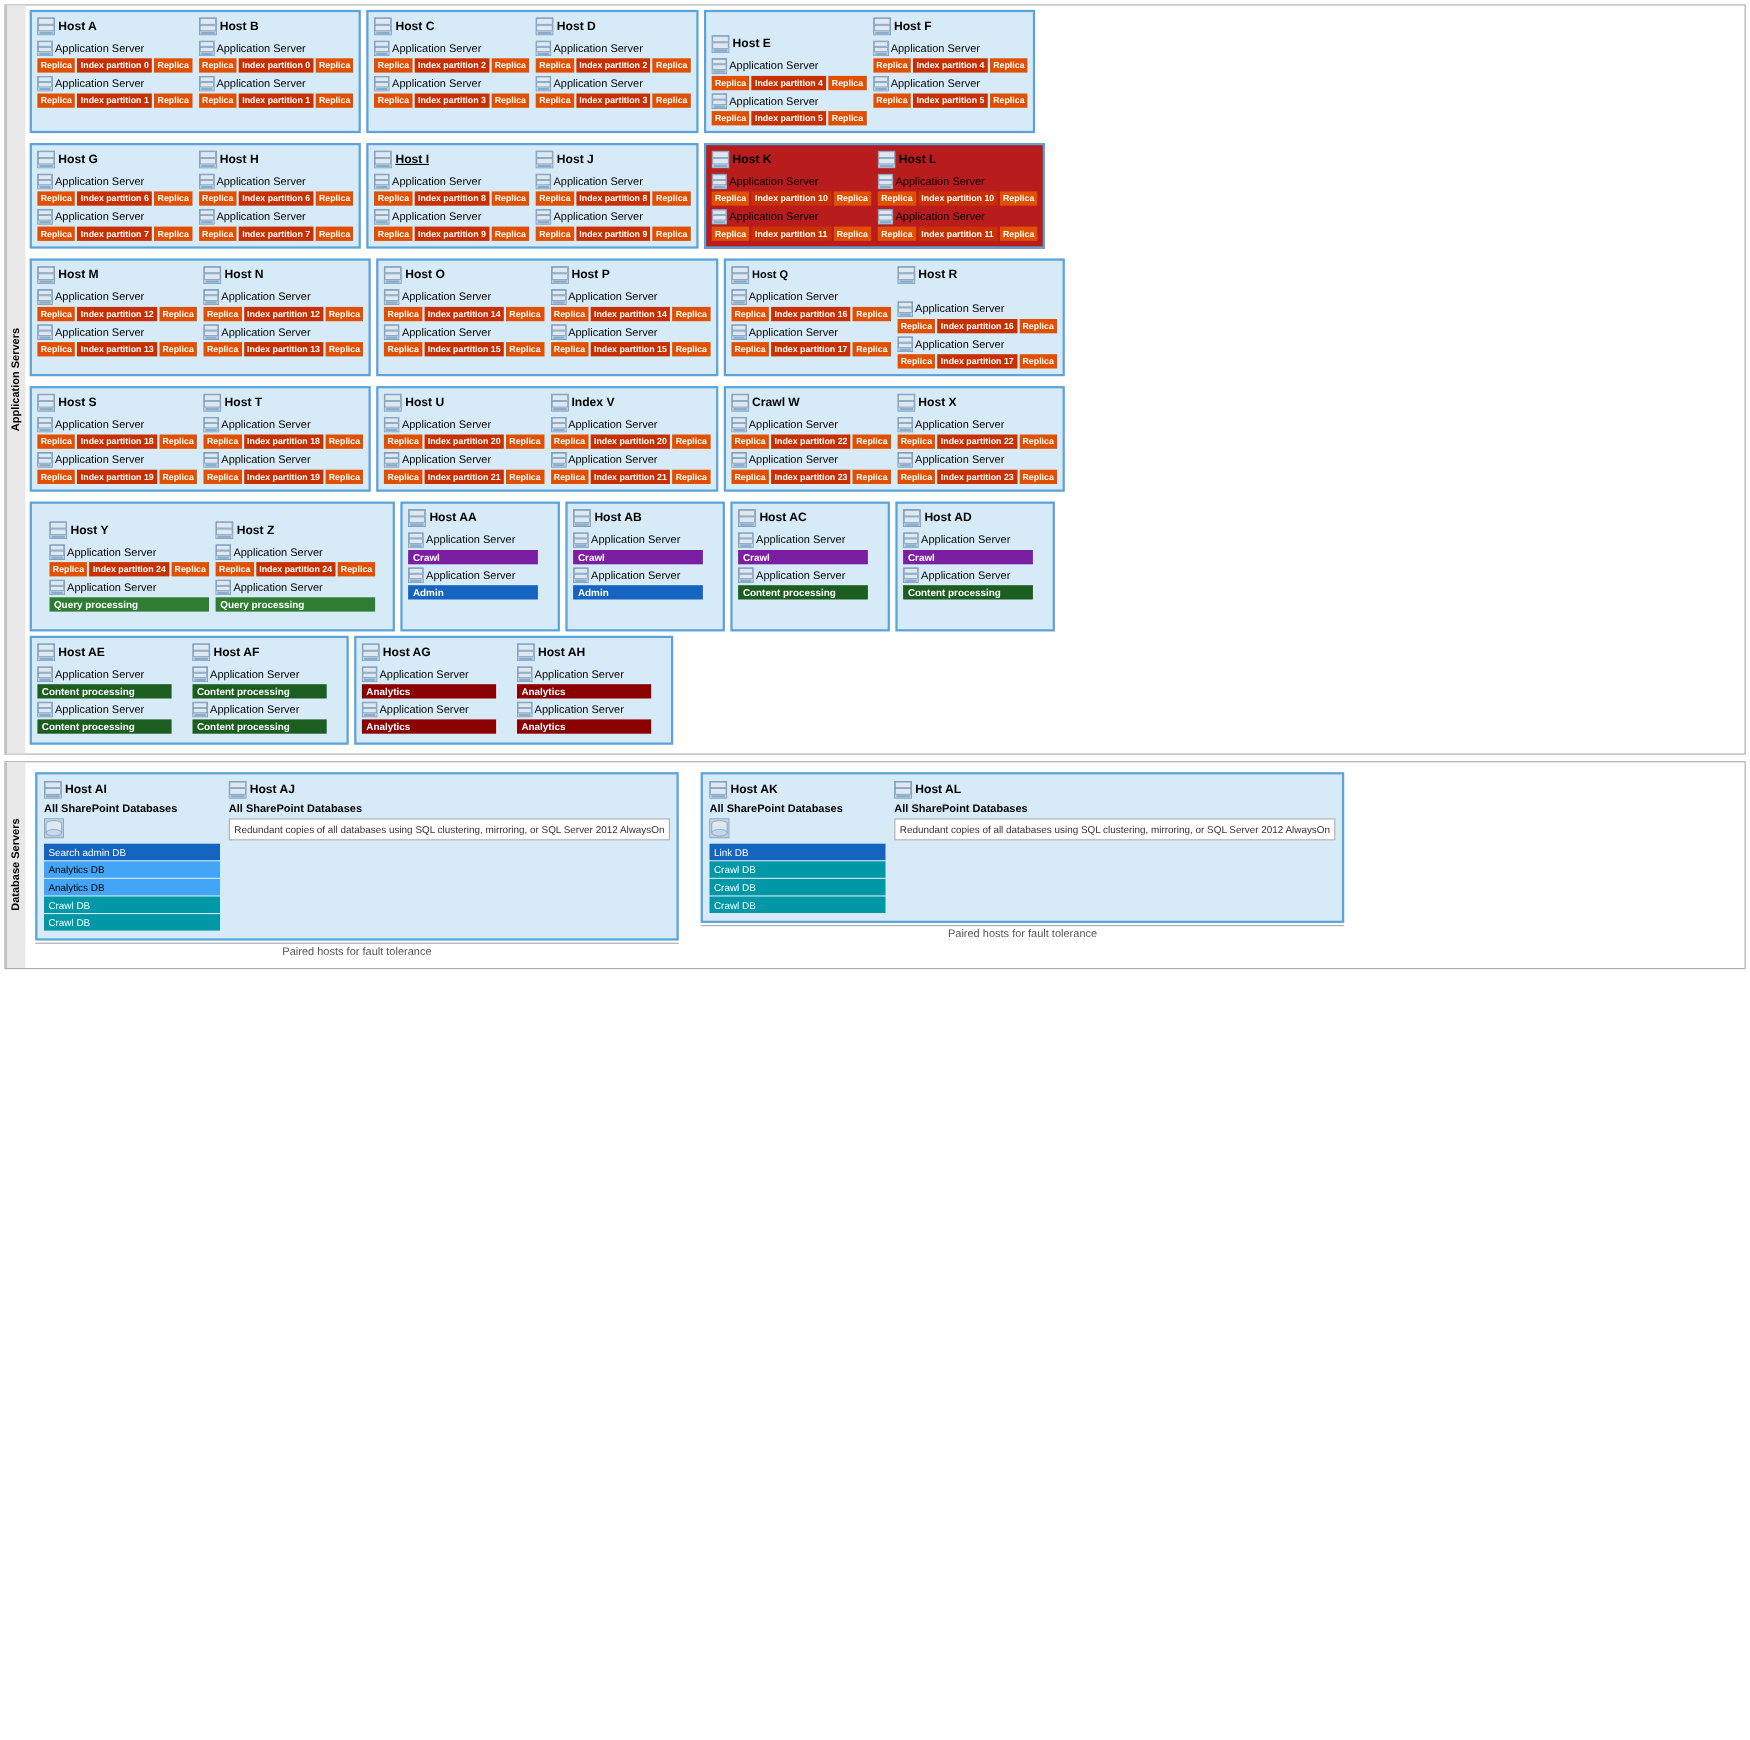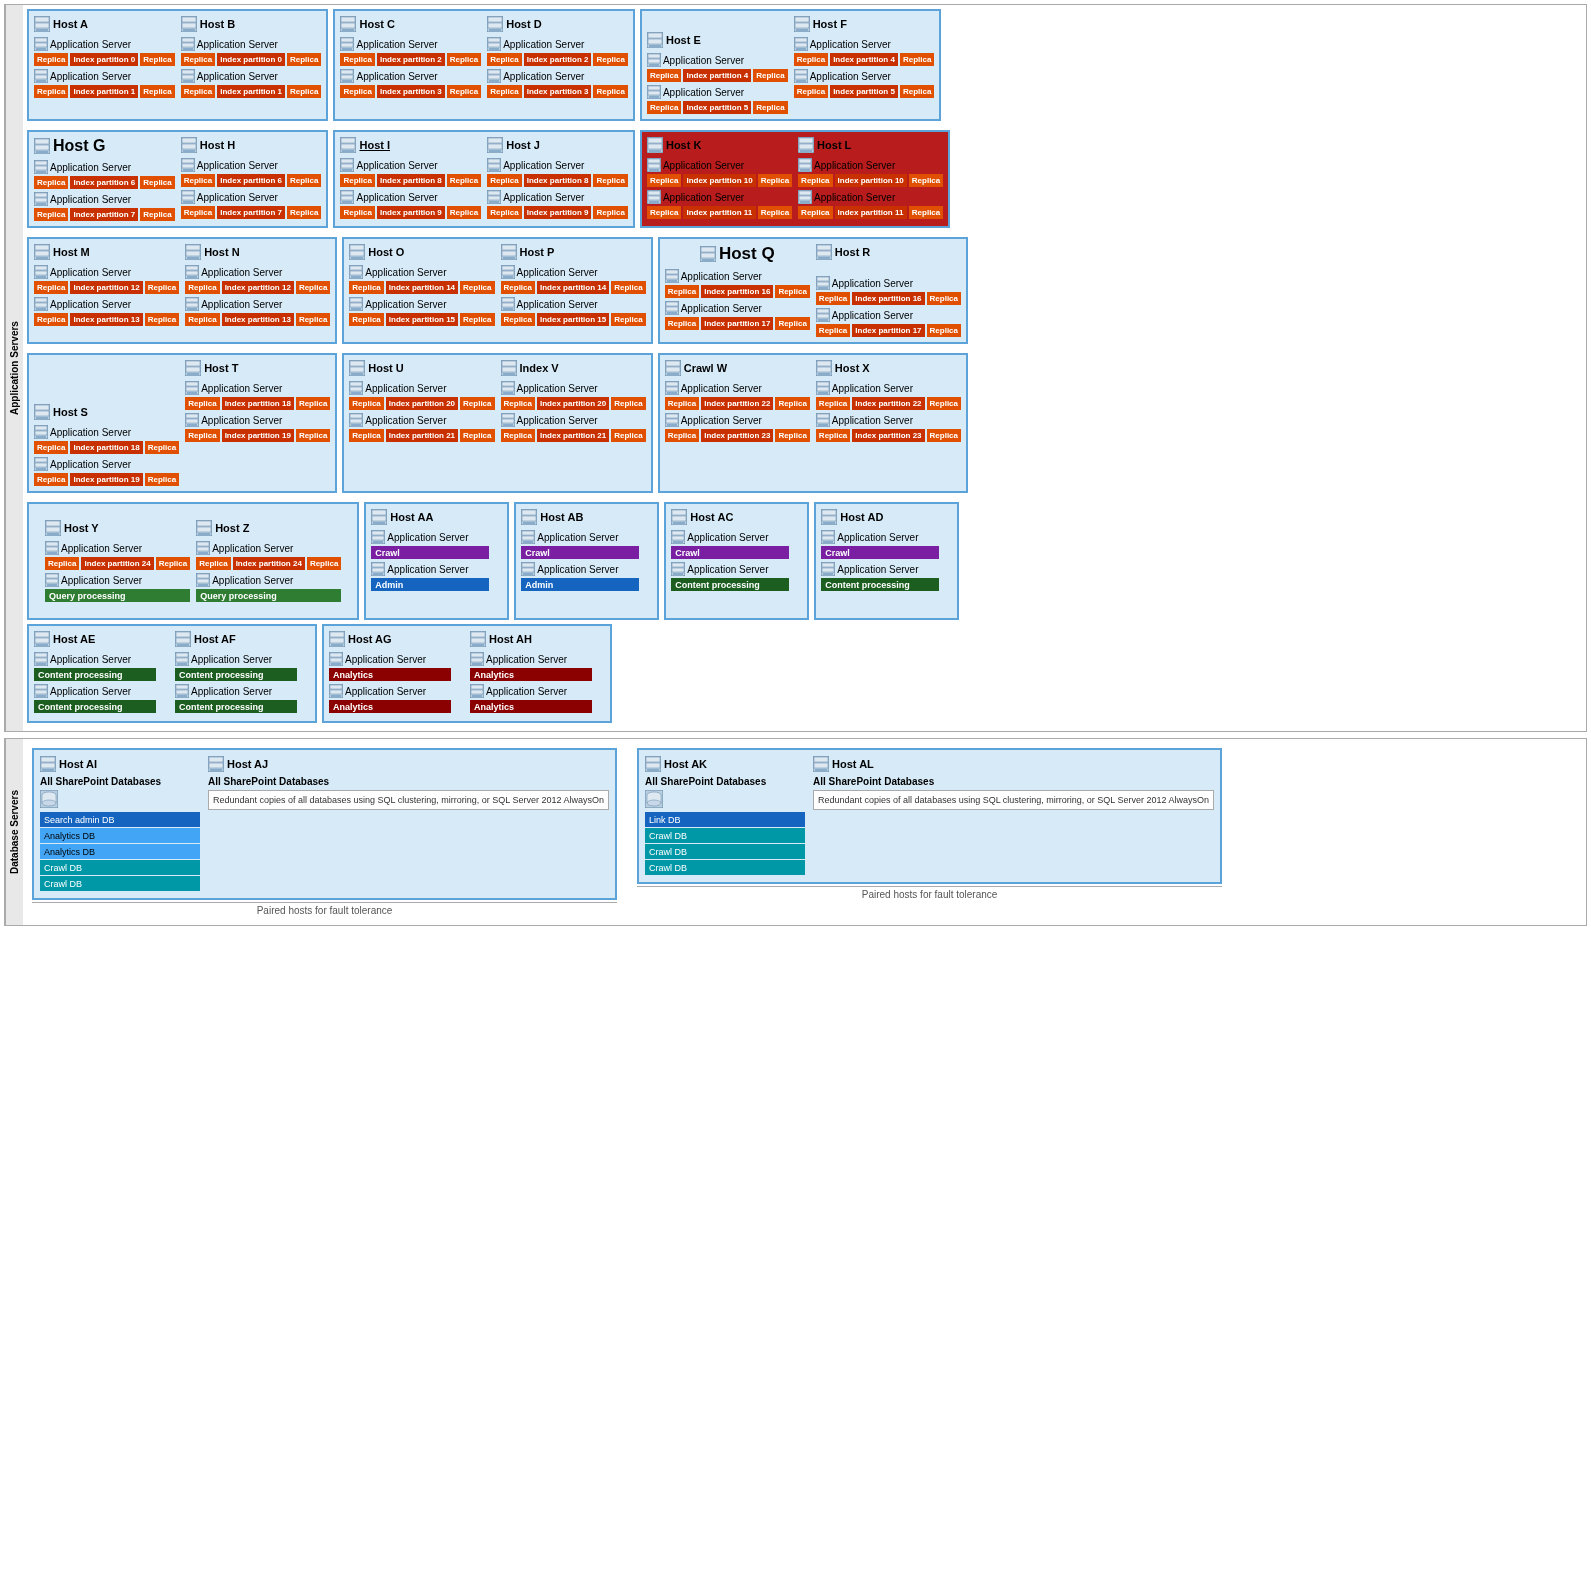--- a/index.html
+++ b/index.html
@@ -293,21 +293,21 @@
                     <div style="background: rgb(200, 48, 0); color: rgb(255, 255, 255); font-size: 8px; padding: 0px 3px; height: 13px; display: flex; align-items: center; font-weight: bold; flex: 1 1 0%;">Index partition 5</div>
                     <div style="background: rgb(224, 80, 0); color: rgb(255, 255, 255); font-size: 8px; padding: 0px 3px; height: 13px; display: flex; align-items: center; font-weight: bold; flex: 0 0 auto;">Replica</div>
                   </div>
                 </div>
               </div>
             </div>
           </div>
           <div style="display: flex; flex-wrap: wrap; margin-bottom: 4px;">
             <div style="border: 2px solid rgb(91, 163, 217); background: rgb(214, 234, 248); padding: 5px; display: inline-flex; gap: 6px; margin-right: 5px; margin-bottom: 5px; vertical-align: top;">
               <div style="min-width: 140px;">
-                <div style="display: flex; align-items: center; gap: 3px; font-weight: bold; font-size: 16px; margin-bottom: 5px;">
+                <div style="display: flex; align-items: center; gap: 3px; font-weight: bold; font-size: 11px; margin-bottom: 5px;">
                   <svg width="16" height="16" viewBox="0 0 16 16" style="flex-shrink:0">
     <rect x="0" y="0" width="16" height="16" fill="#b8cfe0" stroke="#6688aa" stroke-width="1"></rect>
     <rect x="1" y="1" width="14" height="5" fill="#dde8f0" stroke="#6688aa" stroke-width="0.5"></rect>
     <rect x="1" y="7" width="14" height="5" fill="#dde8f0" stroke="#6688aa" stroke-width="0.5"></rect>
     <rect x="2" y="13" width="12" height="2" fill="#8aaccc"></rect>
   </svg>
                   <span>Host G</span>
                 </div>
                 <div style="margin-bottom: 3px;">
                   <div style="display:flex;align-items:center;gap:2px;margin-bottom:2px;">
@@ -735,21 +735,21 @@
                   <div style="display: flex; gap: 2px; align-items: center;">
                     <div style="background: rgb(224, 80, 0); color: rgb(255, 255, 255); font-size: 8px; padding: 0px 3px; height: 13px; display: flex; align-items: center; font-weight: bold; flex: 0 0 auto;">Replica</div>
                     <div style="background: rgb(200, 48, 0); color: rgb(255, 255, 255); font-size: 8px; padding: 0px 3px; height: 13px; display: flex; align-items: center; font-weight: bold; flex: 1 1 0%;">Index partition 15</div>
                     <div style="background: rgb(224, 80, 0); color: rgb(255, 255, 255); font-size: 8px; padding: 0px 3px; height: 13px; display: flex; align-items: center; font-weight: bold; flex: 0 0 auto;">Replica</div>
                   </div>
                 </div>
               </div>
             </div>
             <div style="border: 2px solid rgb(91, 163, 217); background: rgb(214, 234, 248); padding: 5px; display: inline-flex; gap: 6px; margin-right: 5px; margin-bottom: 5px; vertical-align: top;">
               <div style="min-width: 140px;">
-                <div style="display: flex; align-items: center; gap: 3px; font-weight: bold; font-size: 17px; margin-bottom: 5px; justify-content: center;">
+                <div style="display: flex; align-items: center; gap: 3px; font-weight: bold; font-size: 10px; margin-bottom: 5px;">
                   <svg width="16" height="16" viewBox="0 0 16 16" style="flex-shrink:0">
     <rect x="0" y="0" width="16" height="16" fill="#b8cfe0" stroke="#6688aa" stroke-width="1"></rect>
     <rect x="1" y="1" width="14" height="5" fill="#dde8f0" stroke="#6688aa" stroke-width="0.5"></rect>
     <rect x="1" y="7" width="14" height="5" fill="#dde8f0" stroke="#6688aa" stroke-width="0.5"></rect>
     <rect x="2" y="13" width="12" height="2" fill="#8aaccc"></rect>
   </svg>
                   <span>Host Q</span>
                 </div>
                 <div style="margin-bottom: 3px;">
                   <div style="display:flex;align-items:center;gap:2px;margin-bottom:2px;">
@@ -824,21 +824,21 @@
                     <div style="background: rgb(224, 80, 0); color: rgb(255, 255, 255); font-size: 8px; padding: 0px 3px; height: 13px; display: flex; align-items: center; font-weight: bold; flex: 0 0 auto;">Replica</div>
                     <div style="background: rgb(200, 48, 0); color: rgb(255, 255, 255); font-size: 8px; padding: 0px 3px; height: 13px; display: flex; align-items: center; font-weight: bold; flex: 1 1 0%;">Index partition 17</div>
                     <div style="background: rgb(224, 80, 0); color: rgb(255, 255, 255); font-size: 8px; padding: 0px 3px; height: 13px; display: flex; align-items: center; font-weight: bold; flex: 0 0 auto;">Replica</div>
                   </div>
                 </div>
               </div>
             </div>
           </div>
           <div style="display: flex; flex-wrap: wrap; margin-bottom: 4px;">
             <div style="border: 2px solid rgb(91, 163, 217); background: rgb(214, 234, 248); padding: 5px; display: inline-flex; gap: 6px; margin-right: 5px; margin-bottom: 5px; vertical-align: top;">
-              <div style="min-width: 140px; margin-top: 44px;">
+              <div style="min-width: 140px;">
                 <div style="display: flex; align-items: center; gap: 3px; font-weight: bold; font-size: 11px; margin-bottom: 5px;">
                   <svg width="16" height="16" viewBox="0 0 16 16" style="flex-shrink:0">
     <rect x="0" y="0" width="16" height="16" fill="#b8cfe0" stroke="#6688aa" stroke-width="1"></rect>
     <rect x="1" y="1" width="14" height="5" fill="#dde8f0" stroke="#6688aa" stroke-width="0.5"></rect>
     <rect x="1" y="7" width="14" height="5" fill="#dde8f0" stroke="#6688aa" stroke-width="0.5"></rect>
     <rect x="2" y="13" width="12" height="2" fill="#8aaccc"></rect>
   </svg>
                   <span>Host S</span>
                 </div>
                 <div style="margin-bottom: 3px;">

